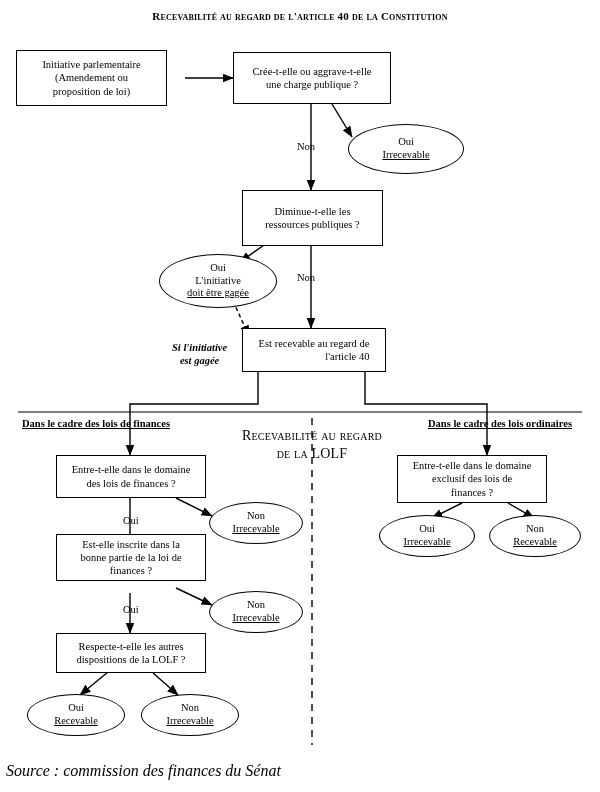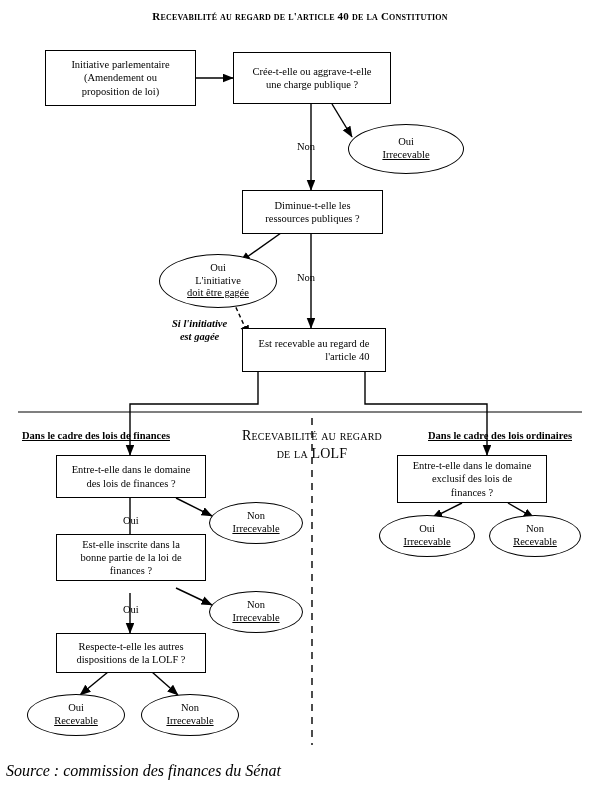--- a/index.html
+++ b/index.html
@@ -58,28 +58,27 @@
     line-height: 1.22;
     box-sizing: border-box;
   }
   .ellipse .u { text-decoration: underline; }
   .lbl {
     position: absolute;
     font-size: 10.5px;
     line-height: 1.2;
     white-space: nowrap;
   }
-  .lbl.bold { font-weight: bold; font-style: italic; }
+  .lbl.bold { font-weight: bold; font-style: italic; margin-top: 24px; }
   .heading {
     position: absolute;
     font-size: 10.5px;
     font-weight: bold;
     text-decoration: underline;
     white-space: nowrap;
-    margin-top: 12px;
   }
   .center-head {
     position: absolute;
     font-size: 14px;
     font-variant: small-caps;
     text-align: center;
     line-height: 1.3;
     letter-spacing: .2px;
   }
   .source {
@@ -147,33 +146,33 @@
 
     <g stroke="#000" stroke-width="1.2">
       <line x1="18" y1="412" x2="582" y2="412"></line>
     </g>
 
     <g stroke="#000" stroke-width="1.4" stroke-dasharray="7,6">
       <line x1="312" y1="418" x2="312" y2="745"></line>
     </g>
   </svg>
 
-  <div class="box multi" style="left:45px; top:50px; width:151px; height:56px;">Initiative parlementaire
+  <div class="box multi" style="left:16px; top:50px; width:151px; height:56px;">Initiative parlementaire
 (Amendement ou
 proposition de loi)</div>
 
   <div class="box multi" style="left:233px; top:52px; width:158px; height:52px;">Crée-t-elle ou aggrave-t-elle
 une charge publique ?</div>
 
   <div class="ellipse" style="left:348px; top:124px; width:116px; height:50px;">
     <span>Oui</span>
     <span class="u">Irrecevable</span>
   </div>
 
-  <div class="box multi" style="left:242px; top:190px; width:141px; height:44px;">Diminue-t-elle les
+  <div class="box multi" style="left:242px; top:190px; width:141px; height:56px;">Diminue-t-elle les
 ressources publiques ?</div>
 
   <div class="ellipse" style="left:159px; top:254px; width:118px; height:54px;">
     <span>Oui</span>
     <span>L'initiative</span>
     <span class="u">doit être gagée</span>
   </div>
 
   <div class="box multi" style="left:242px; top:328px; width:144px; height:44px;text-align:right;">Est recevable au regard de
 l'article 40</div>

